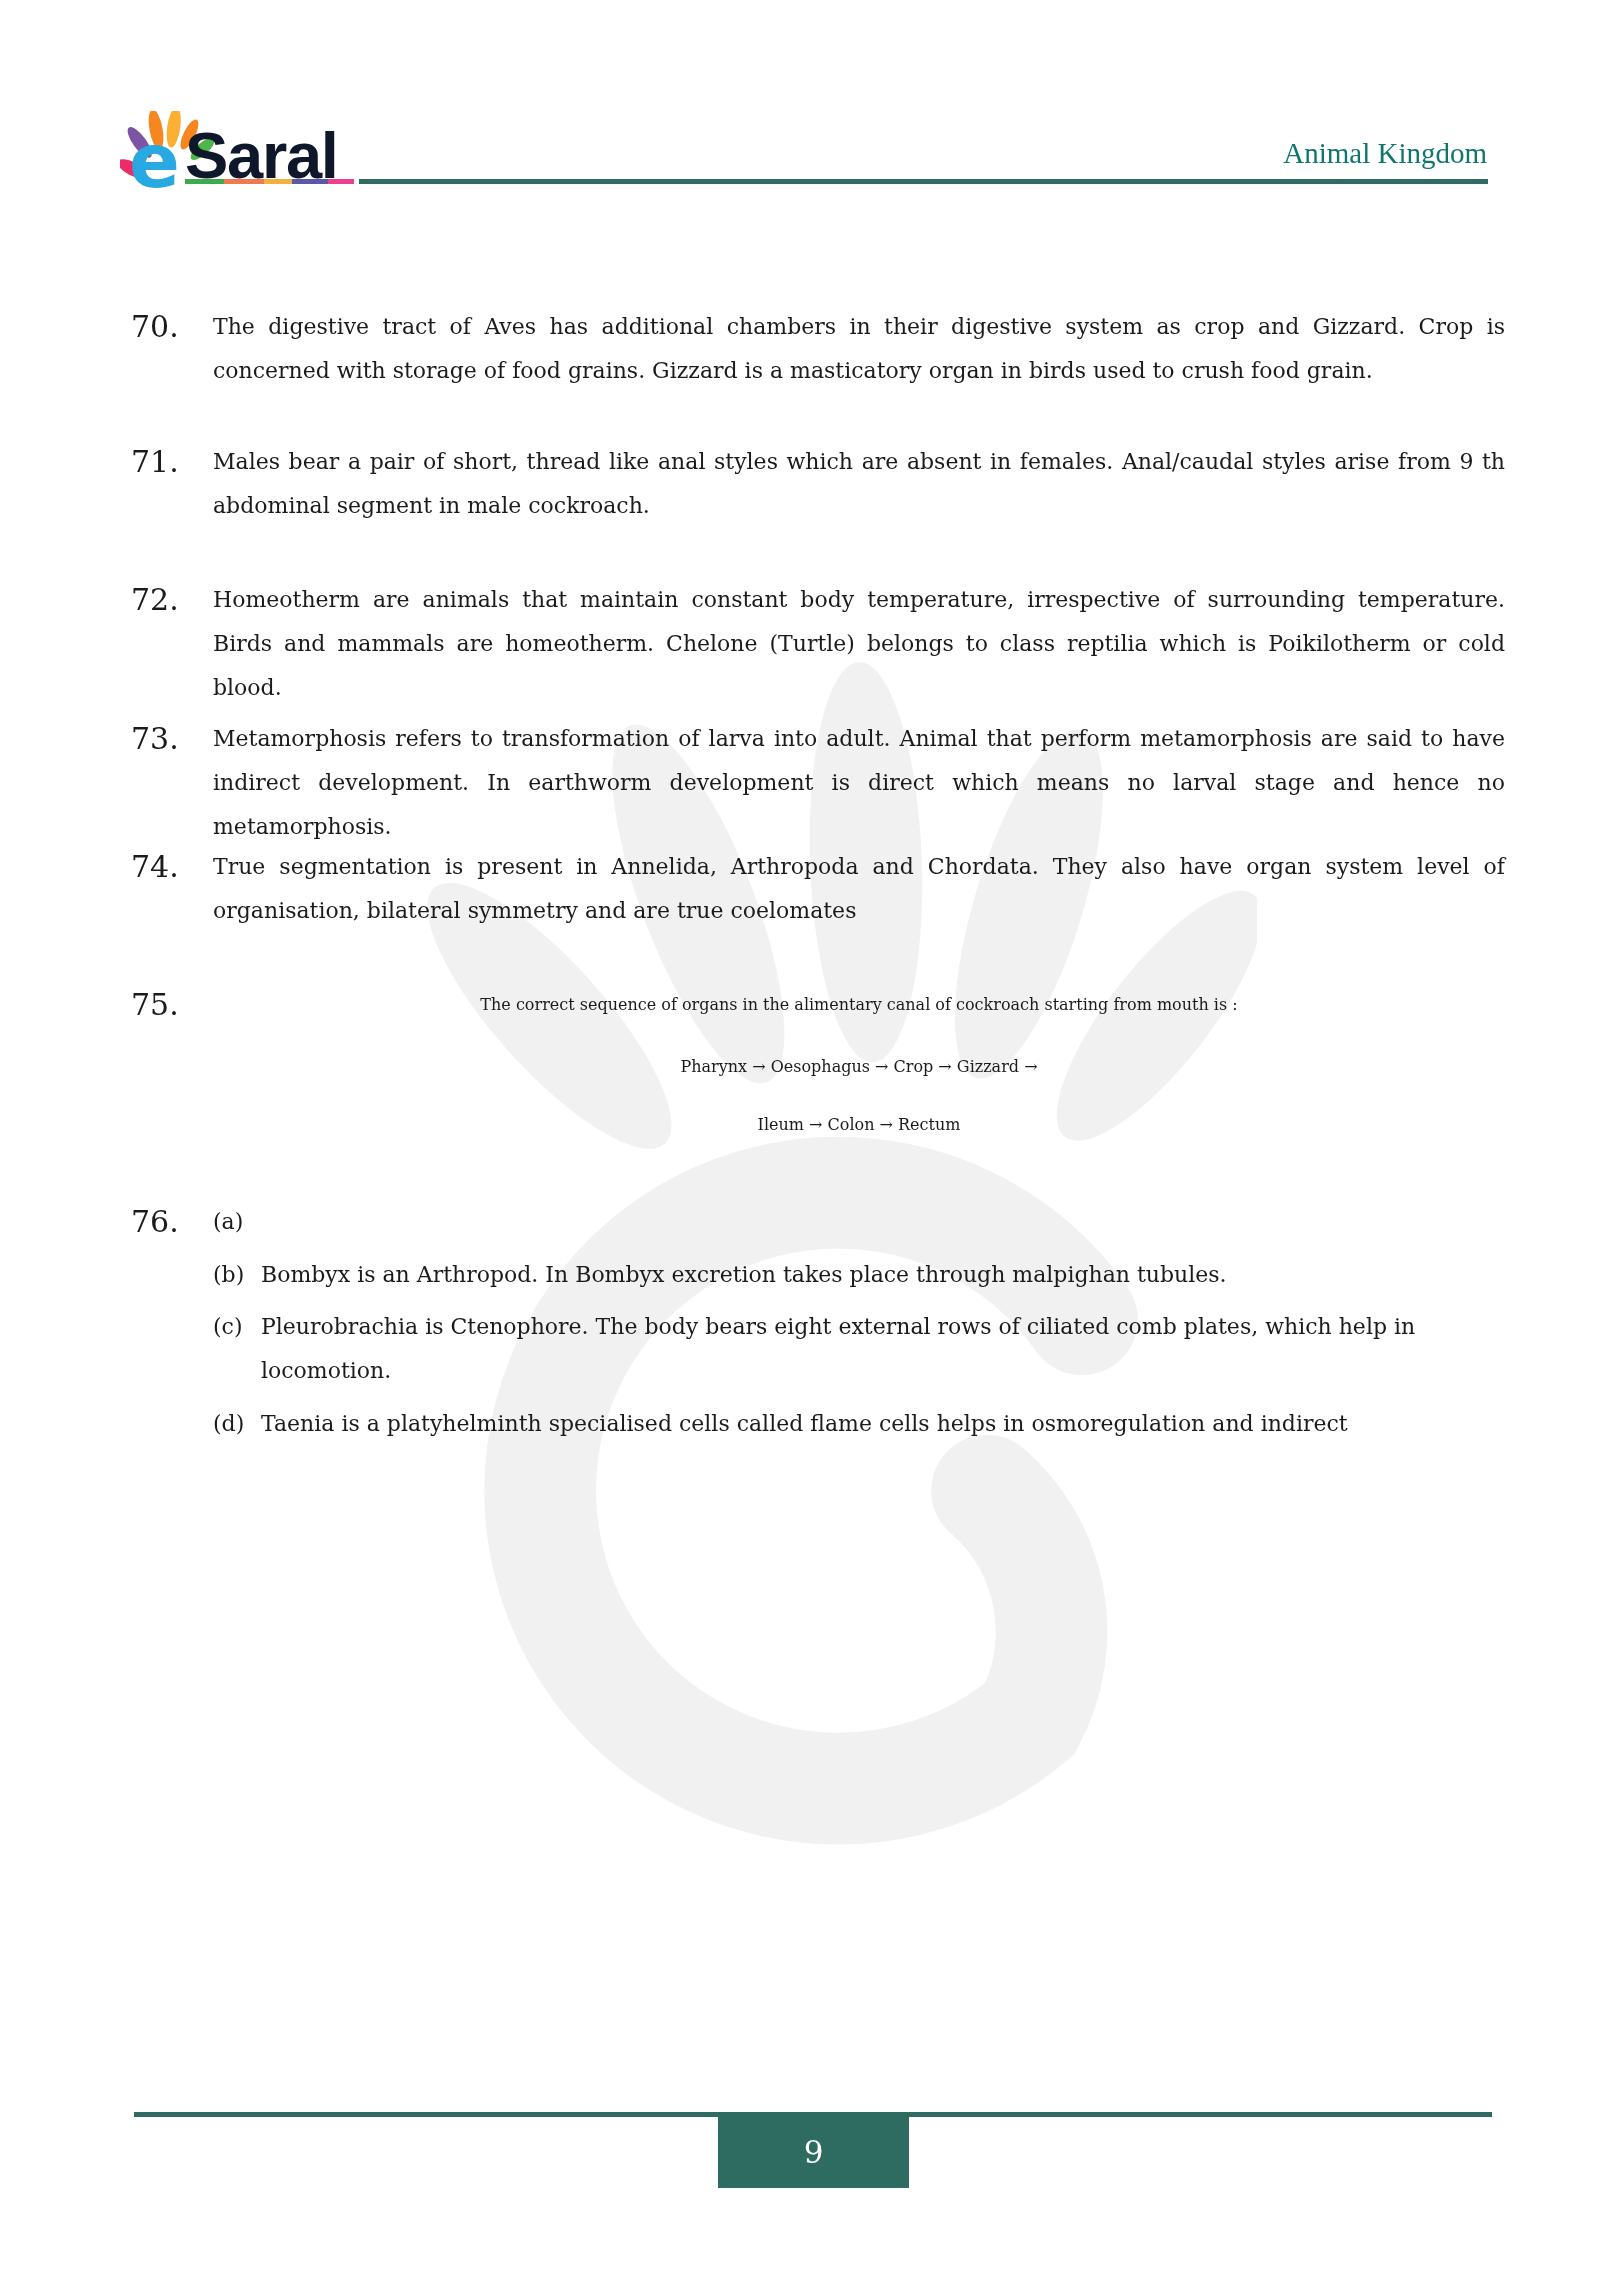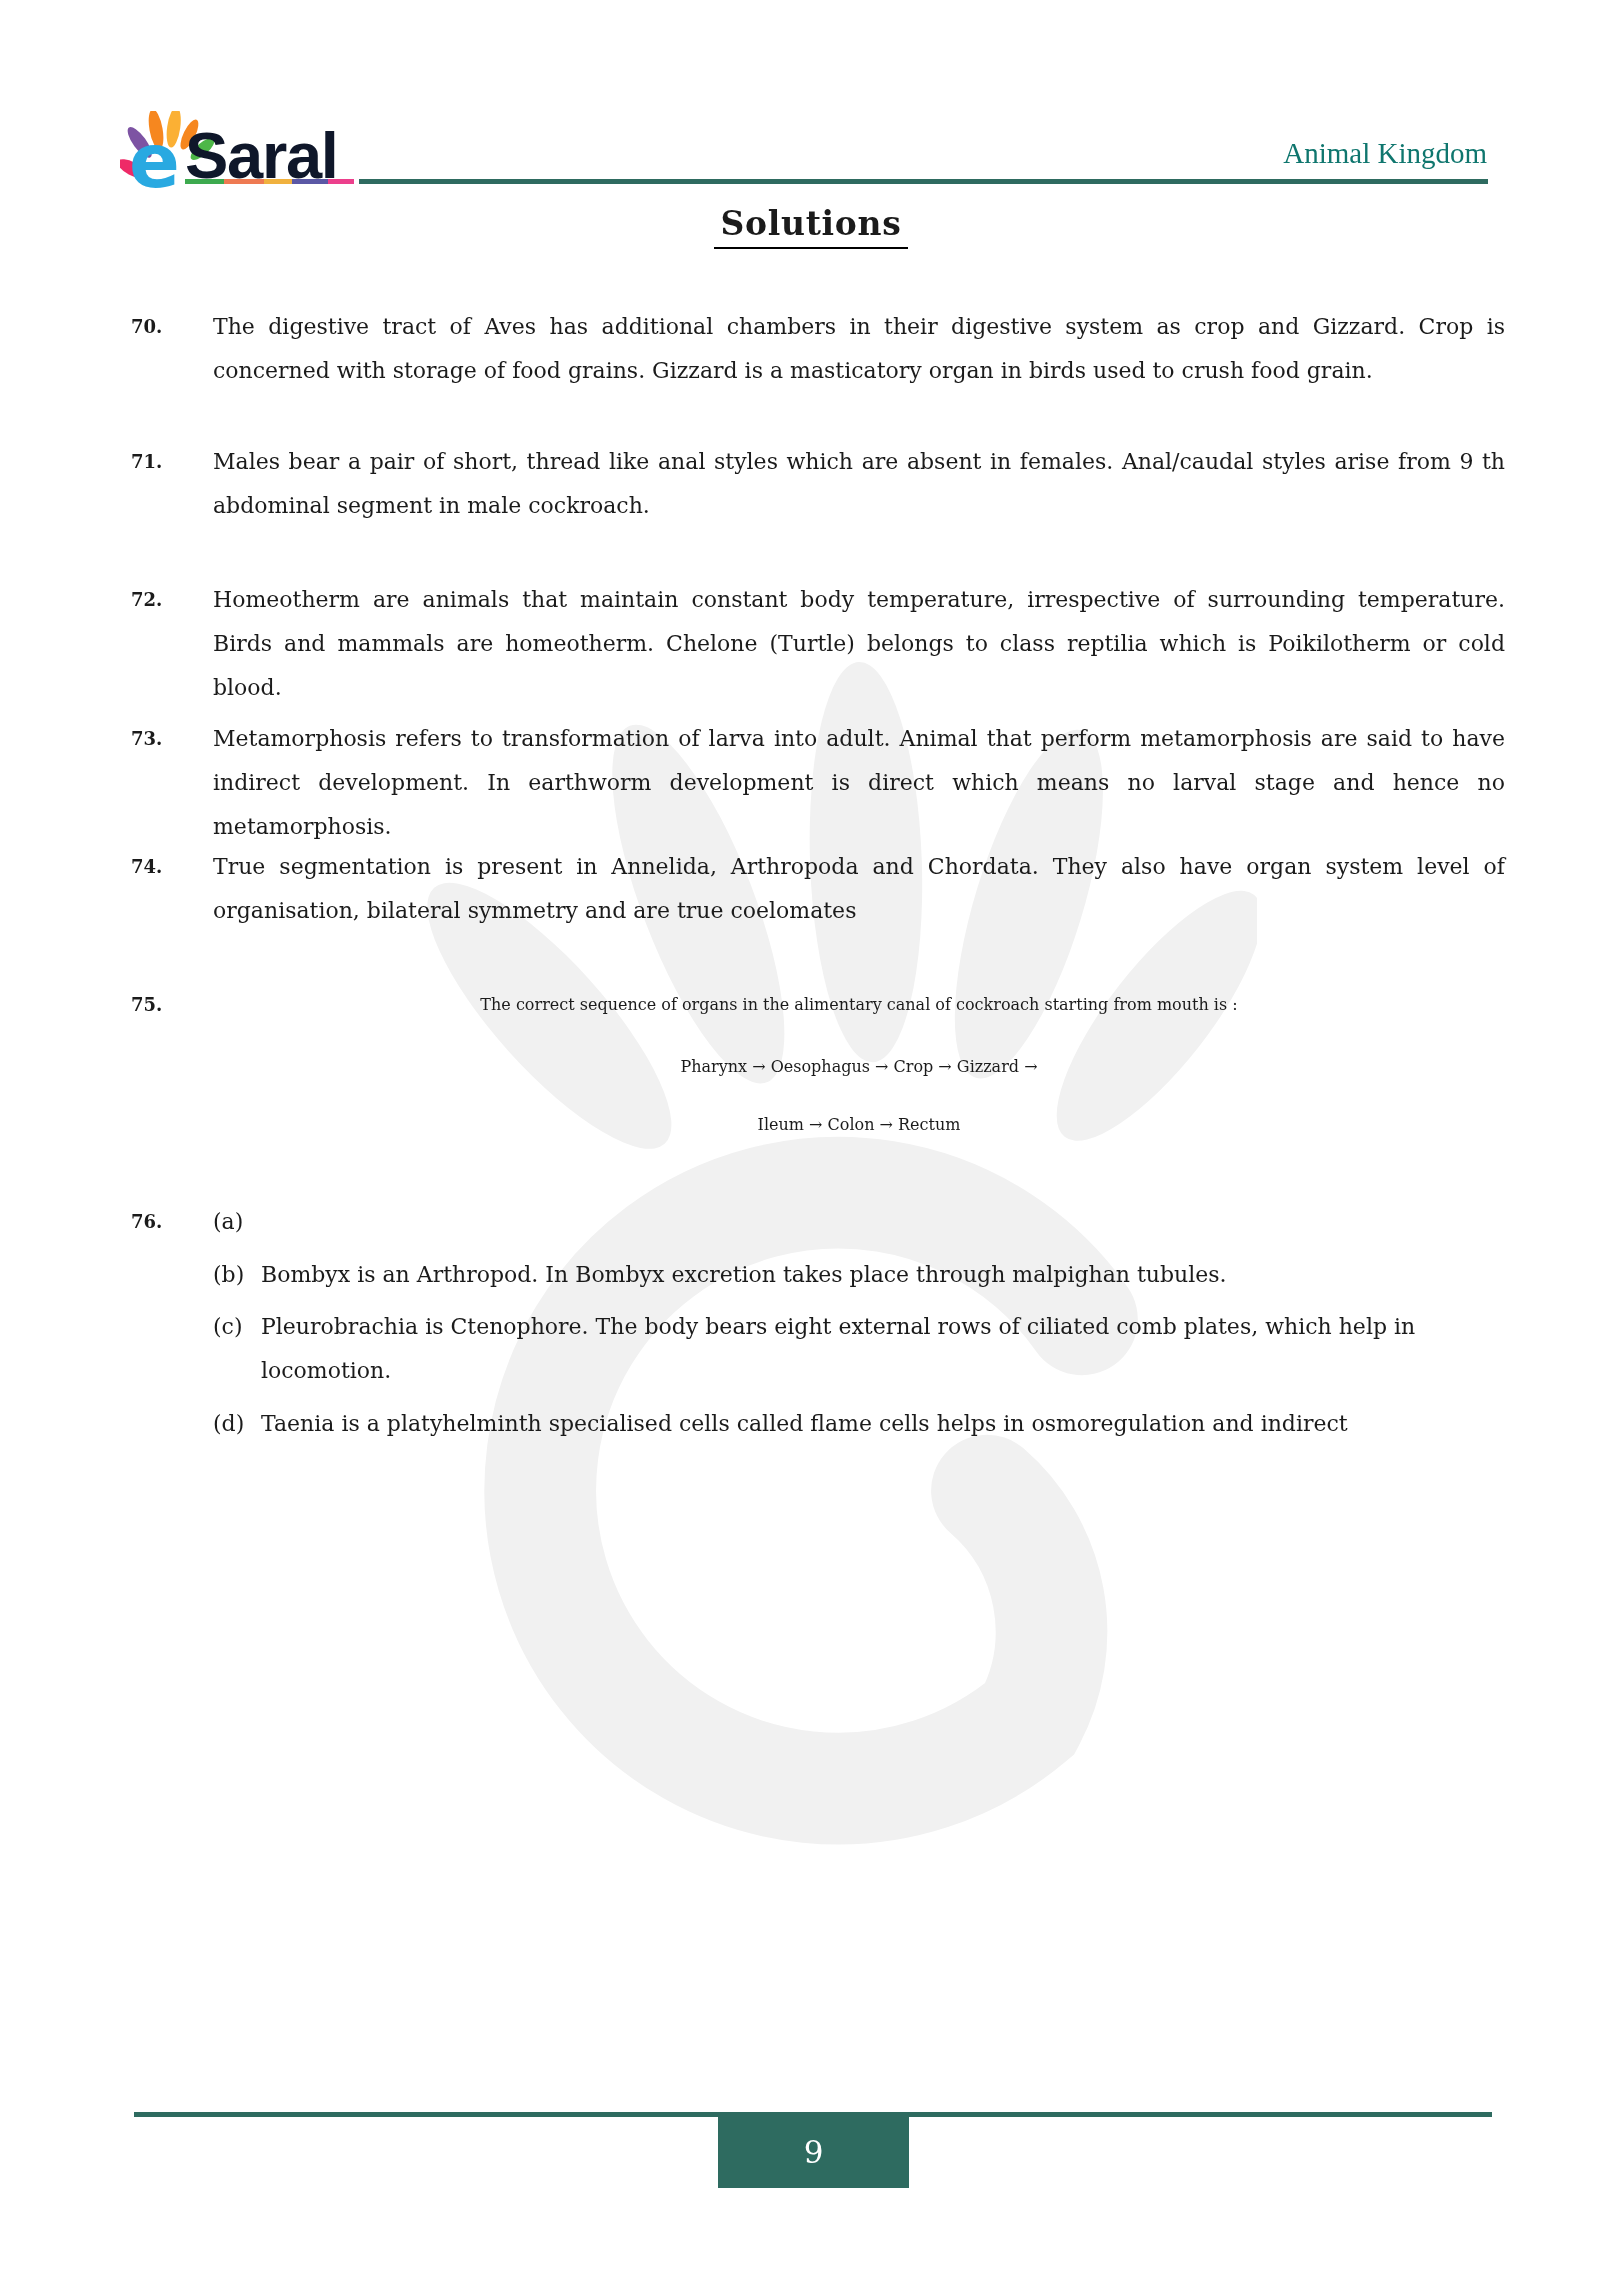--- a/index.html
+++ b/index.html
@@ -41,21 +41,21 @@
   .title{
     display:inline-block;font-size:33px;font-weight:bold;letter-spacing:0.7px;
     border-bottom:2.6px solid #000;padding:0 6.5px 3.9px 6.5px;
   }
   
   .watermark{position:absolute;left:419px;top:622px;width:838px;height:1309px;z-index:0;}
   
   .q{position:absolute;left:0;right:0;z-index:1;}
   .q-num{
     position:absolute;left:131px;top:0;width:72px;
-    font-size:18px;font-weight:bold;line-height:44px;
+    font-size:30px;font-weight:normal;line-height:44px;
   }
   .q-body{
     position:absolute;left:213px;top:0;width:1292px;
     font-size:22px;line-height:44px;text-align:justify;
   }
   .q-line{font-size:16px;line-height:44px;text-align:center;}
   .seq1{margin-top:17.7px;}
   .seq2{margin-top:14.4px;}
   .opt{display:flex;margin-bottom:8.5px;}
   .opt-label{width:48px;flex:0 0 48px;font-size:22px;line-height:44px;}
@@ -101,23 +101,20 @@
 
   <div class="chapter">Animal Kingdom</div>
 
   <div class="rule-seg seg-green"></div>
   <div class="rule-seg seg-coral"></div>
   <div class="rule-seg seg-yellow"></div>
   <div class="rule-seg seg-purple"></div>
   <div class="rule-seg seg-pink"></div>
   <div class="rule-seg seg-teal"></div>
 
-  <div class="title-wrap">
-    <span class="title">Solutions</span>
-  </div>
 
   <div class="q" style="top:305px">
     <span class="q-num">70.</span>
     <div class="q-body">The digestive tract of Aves has additional chambers in their digestive system as crop and Gizzard. Crop is concerned with storage of food grains. Gizzard is a masticatory organ in birds used to crush food grain.</div>
   </div>
 
   <div class="q" style="top:440px">
     <span class="q-num">71.</span>
     <div class="q-body">Males bear a pair of short, thread like anal styles which are absent in females. Anal/caudal styles arise from 9 th abdominal segment in male cockroach.</div>
   </div>

